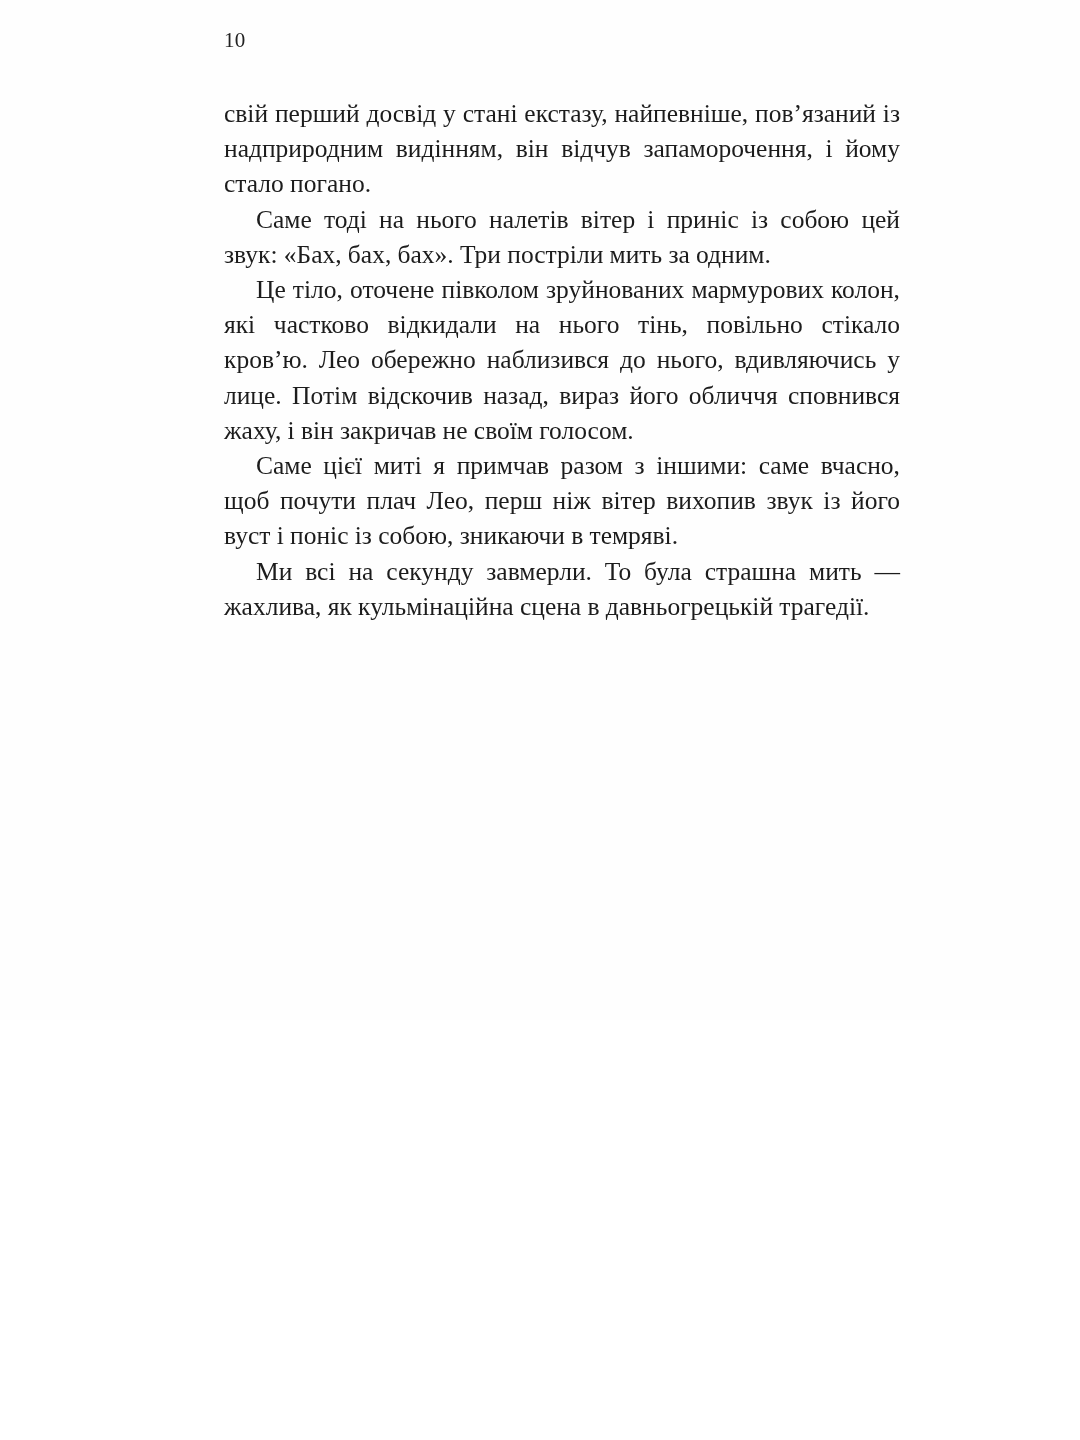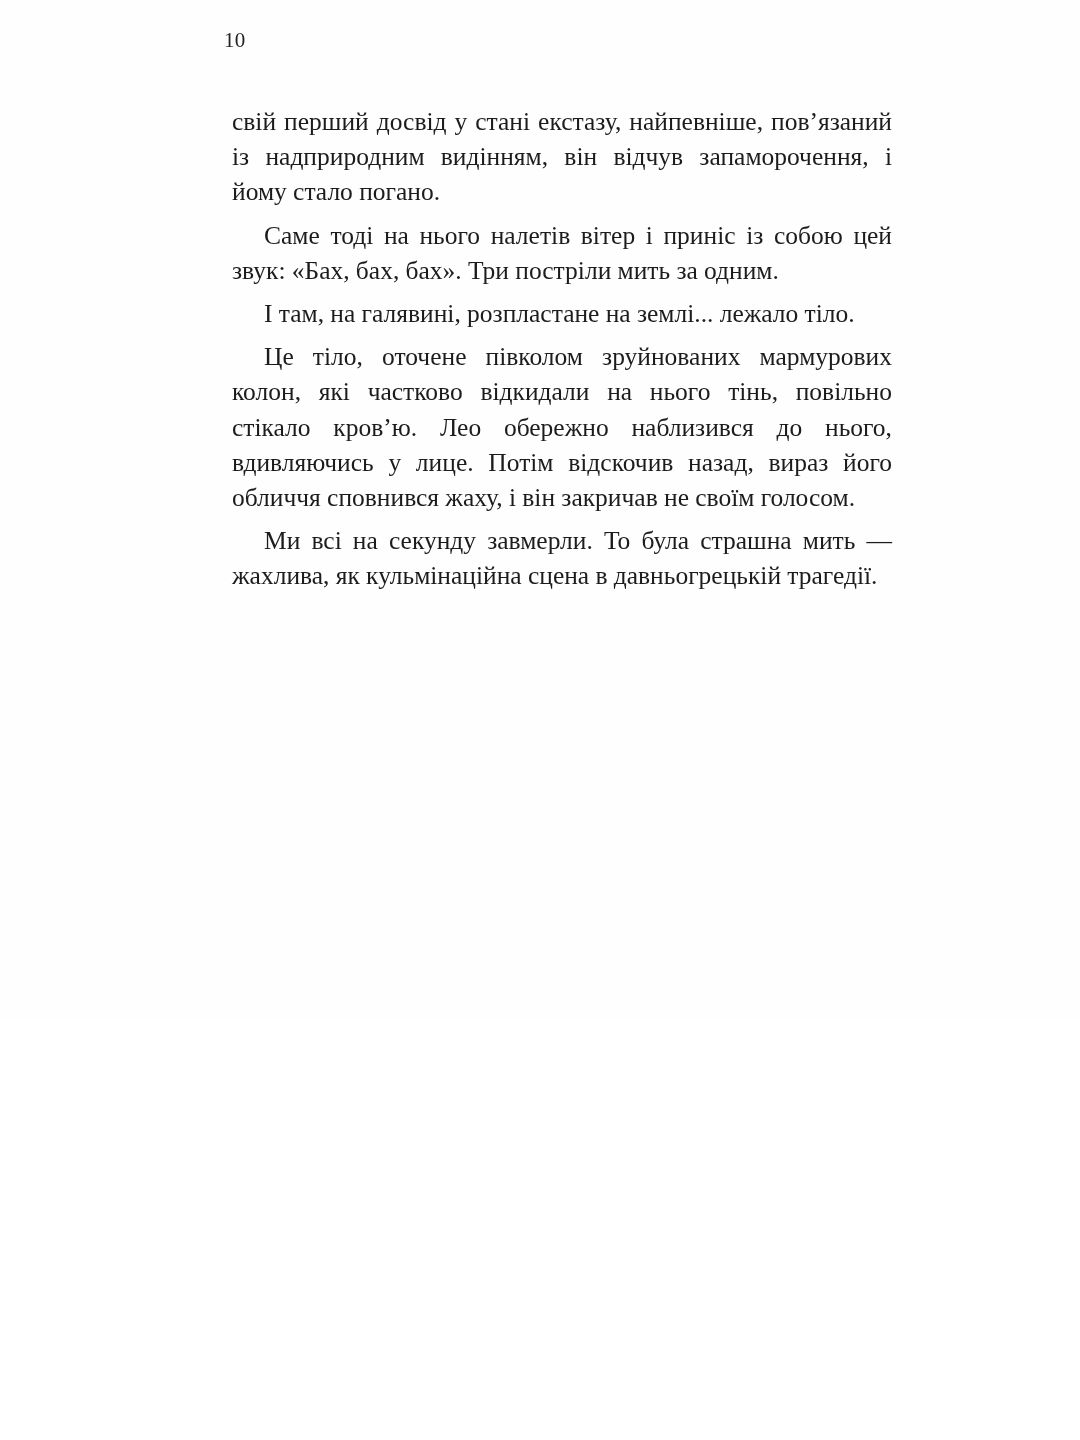--- a/index.html
+++ b/index.html
@@ -37,21 +37,21 @@
 
   
   .textblock {
     position: absolute;
     top: 96px;
     left: 224px;
     width: 676px;
   }
 
   .para {
-    margin: 8px;
+    margin: 0;
     font-size: 25.5px;
     line-height: 35.2px;
     text-align: justify;
     text-justify: inter-word;
     color: #1c1c1c;
     hyphens: manual;
     -webkit-hyphens: manual;
     word-spacing: -0.1px;
   }
 
@@ -83,20 +83,20 @@
 </head>
 <body>
 
 <div class="page">
 
   <div class="folio">10</div>
 
   <div class="textblock">
     <p class="para cont">свій перший досвід у стані екстазу, найпевніше, пов’язаний із надприродним видінням, він відчув запаморочення, і йому стало погано.</p>
     <p class="para ind">Саме тоді на нього налетів вітер і приніс із собою цей звук: «Бах, бах, бах». Три постріли мить за одним.</p>
-    <p class="para ind">І там, на галявині, розпластане на землі... лежало тіло.</p>
     <p class="para ind">Це тіло, оточене півколом зруйнованих мармурових колон, які частково відкидали на нього тінь, повільно стікало кров’ю. Лео обережно наблизився до нього, вдивляючись у лице. Потім відскочив назад, вираз його обличчя сповнився жаху, і він закричав не своїм голосом.</p>
+    <p class="para ind">Саме цієї миті я примчав разом з іншими: саме вчасно, щоб почути плач Лео, перш ніж вітер вихопив звук із його вуст і поніс із собою, зникаючи в темряві.</p>
     <p class="para ind">Ми всі на секунду завмерли. То була страшна мить — жахлива, як кульмінаційна сцена в давньогрецькій трагедії.</p>
   </div>
 
   <div class="blank-area"></div>
 
 </div>
 
 </body></html>

